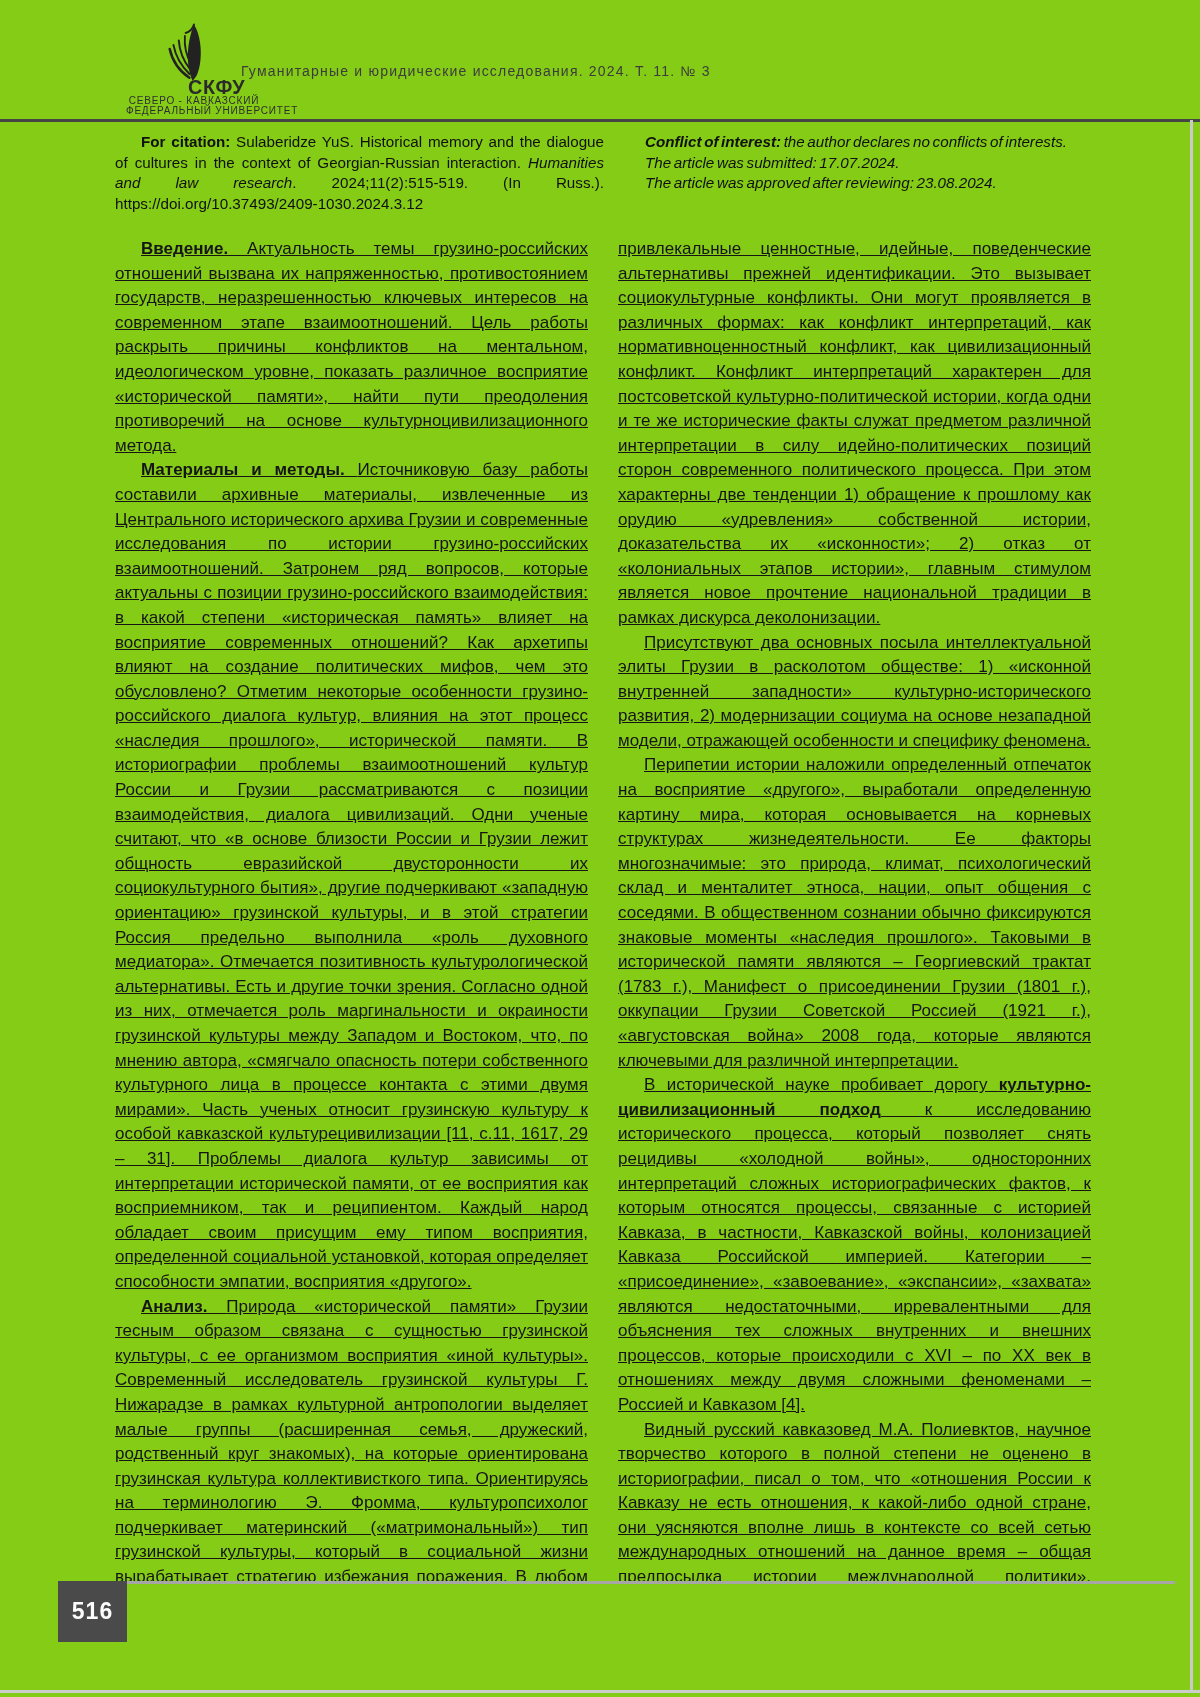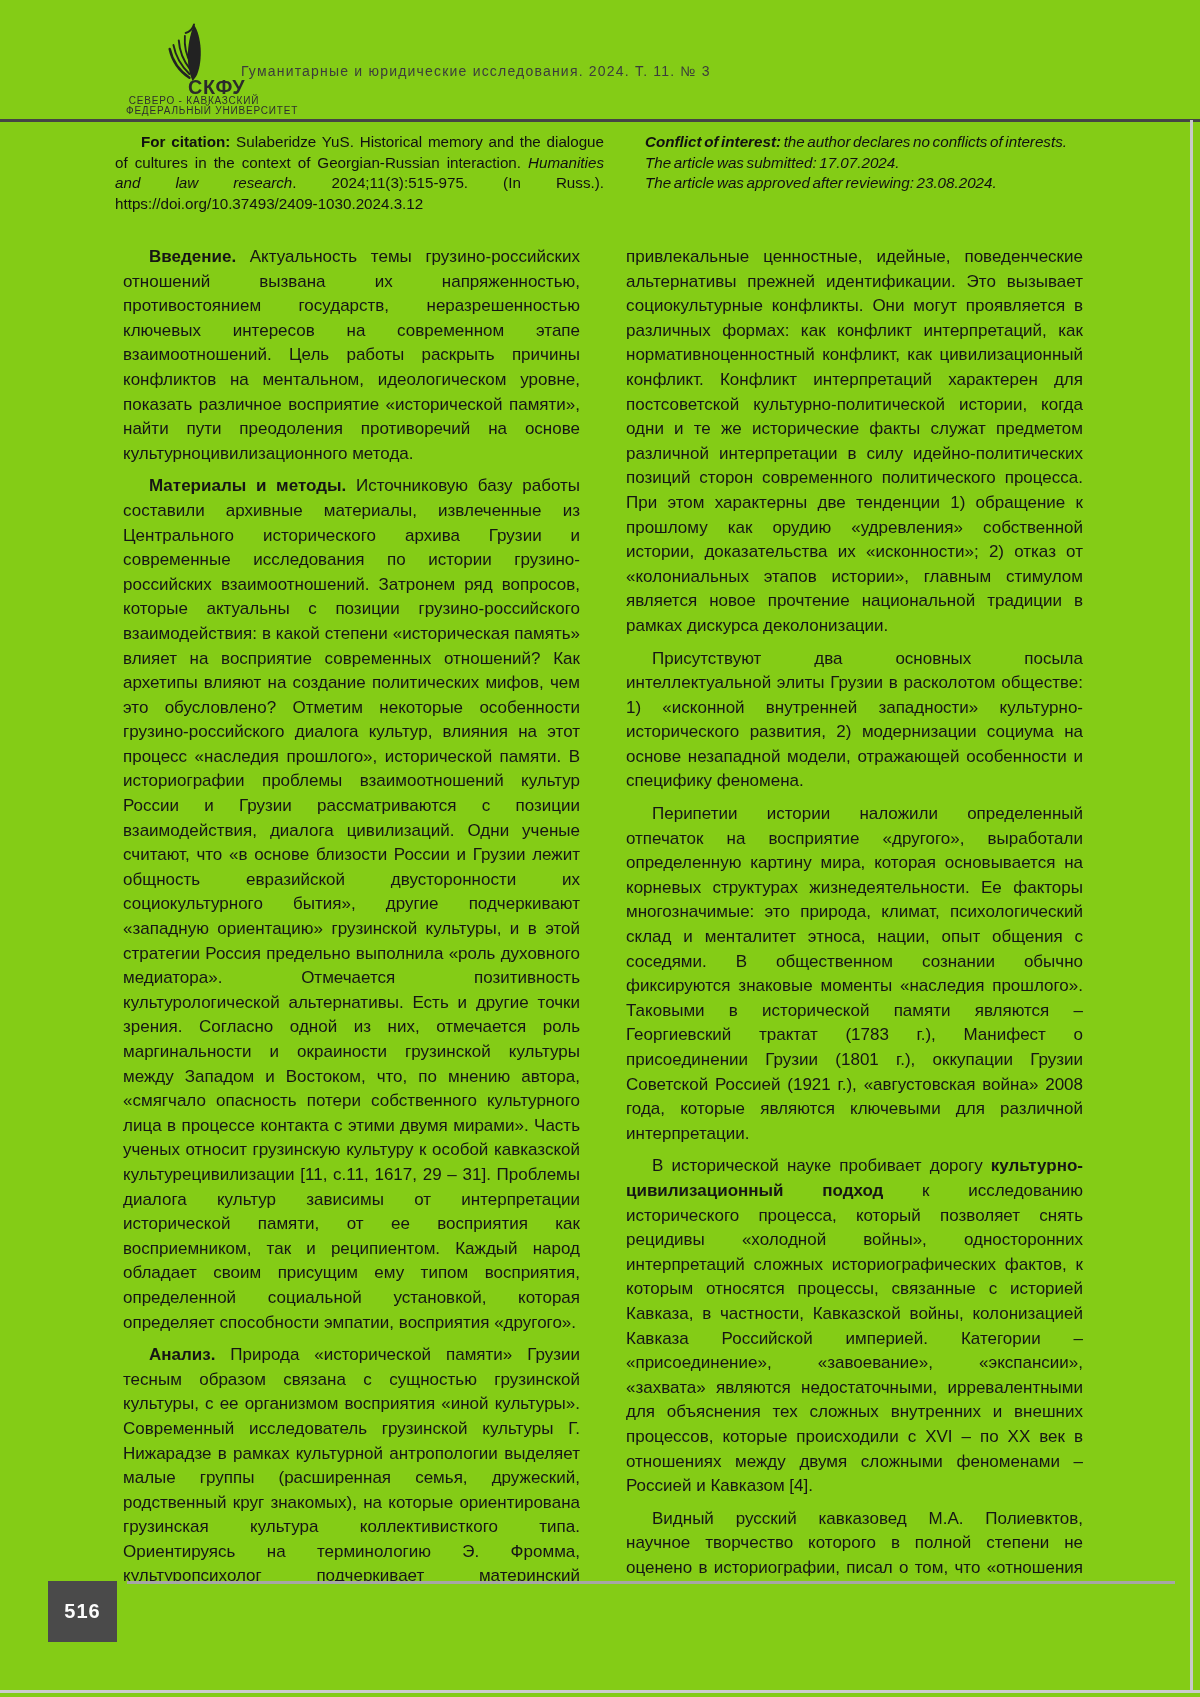--- a/index.html
+++ b/index.html
@@ -16,28 +16,28 @@
   
   .meta-left{position:absolute;left:115px;top:132px;width:489px;font-size:15.2px;line-height:20.5px;color:#101010;}
   .meta-left p{margin:0;text-align:justify;text-indent:26px;}
   .meta-right{position:absolute;left:645px;top:132px;width:452px;font-size:15.2px;line-height:20.5px;color:#101010;word-spacing:-1.6px;}
   .meta-right p{margin:0;text-align:left;font-style:italic;}
 
   
   .columns{position:absolute;left:115px;top:237px;width:976px;height:1346px;overflow:hidden;
            display:flex;gap:30px;font-size:17px;line-height:24.6px;color:#151515;}
   .column{width:473px;flex:0 0 473px;overflow:hidden;}
-  .column p{margin:8px;text-align:justify;text-indent:26px;}
+  .column p{margin:0;text-align:justify;text-indent:26px;text-decoration:underline;}
   .column p.noindent{text-indent:0;}
   .column b{font-weight:bold;}
   em{font-style:italic;}
 
   
-  .page-badge{position:absolute;left:48px;top:1581px;width:69px;height:61px;background:#4a4a4a;
-              color:#fcfcfc;font-size:20px;font-weight:bold;letter-spacing:1px;
+  .page-badge{position:absolute;left:58px;top:1581px;width:69px;height:61px;background:#4a4a4a;
+              color:#fcfcfc;font-size:23px;font-weight:bold;letter-spacing:1px;
               display:flex;align-items:center;justify-content:center;}
   .footer-rule{position:absolute;left:127px;top:1581px;width:1048px;height:2.5px;background:#a6a6a6;}
 
   
   .edge-right{position:absolute;left:1190px;top:120px;width:3px;height:1572px;background:#c9c9c9;}
   .edge-bottom{position:absolute;left:0;top:1690px;width:1200px;height:3px;background:#cdcdcd;}
 </style>
 </head>
 <body>
 
@@ -55,21 +55,21 @@
       <path d="M58,80 C50,62 49,34 60,6 C70,22 72,52 64,72 C62,76 60,78 58,80 Z" fill="#222222"></path>
       <text x="52" y="97" font-family="Liberation Sans, DejaVu Sans, sans-serif" font-size="26" font-weight="bold" fill="#2b2b2b" letter-spacing="1">СКФУ</text>
     </svg>
     <div class="logo-sub">СЕВЕРО - КАВКАЗСКИЙ</div>
     <div class="logo-sub">ФЕДЕРАЛЬНЫЙ УНИВЕРСИТЕТ</div>
   </div>
   <div class="journal-title">Гуманитарные и юридические исследования. 2024. Т. 11. № 3</div>
   <div class="header-rule"></div>
 
   <div class="meta-left" id="meta-citation">
-      <p><b>For citation: </b><span>Sulaberidze YuS. Historical memory and the dialogue of cultures in the context of Georgian-Russian interaction. </span><em>Humanities and law research</em><span>. 2024;11(3):515-975. (In Russ.). </span><span>https://doi.org/10.37493/2409-1030.2024.3.12</span></p>
+      <p><b>For citation: </b><span>Sulaberidze YuS. Historical memory and the dialogue of cultures in the context of Georgian-Russian interaction. </span><em>Humanities and law research</em><span>. 2024;11(2):515-519. (In Russ.). </span><span>https://doi.org/10.37493/2409-1030.2024.3.12</span></p>
     </div>
   <div class="meta-right" id="meta-conflict">
       <p class="noindent"><b>Conflict of interest: </b><span>the author declares no conflicts of interests.</span></p>
       <p class="noindent"><span>The article was submitted: 17.07.2024.</span></p>
       <p class="noindent"><span>The article was approved after reviewing: 23.08.2024.</span></p>
     </div>
 
   <div class="columns">
     <div class="column" id="col-left">
         <p><b>Введение. </b><span>Актуальность темы грузино-российских отношений вызвана их напряженностью, противостоянием государств, неразрешенностью ключевых интересов на современном этапе взаимоотношений. Цель работы раскрыть причины конфликтов на ментальном, идеологическом уровне, показать различное восприятие «исторической памяти», найти пути преодоления противоречий на основе культурноцивилизационного метода.</span></p>

